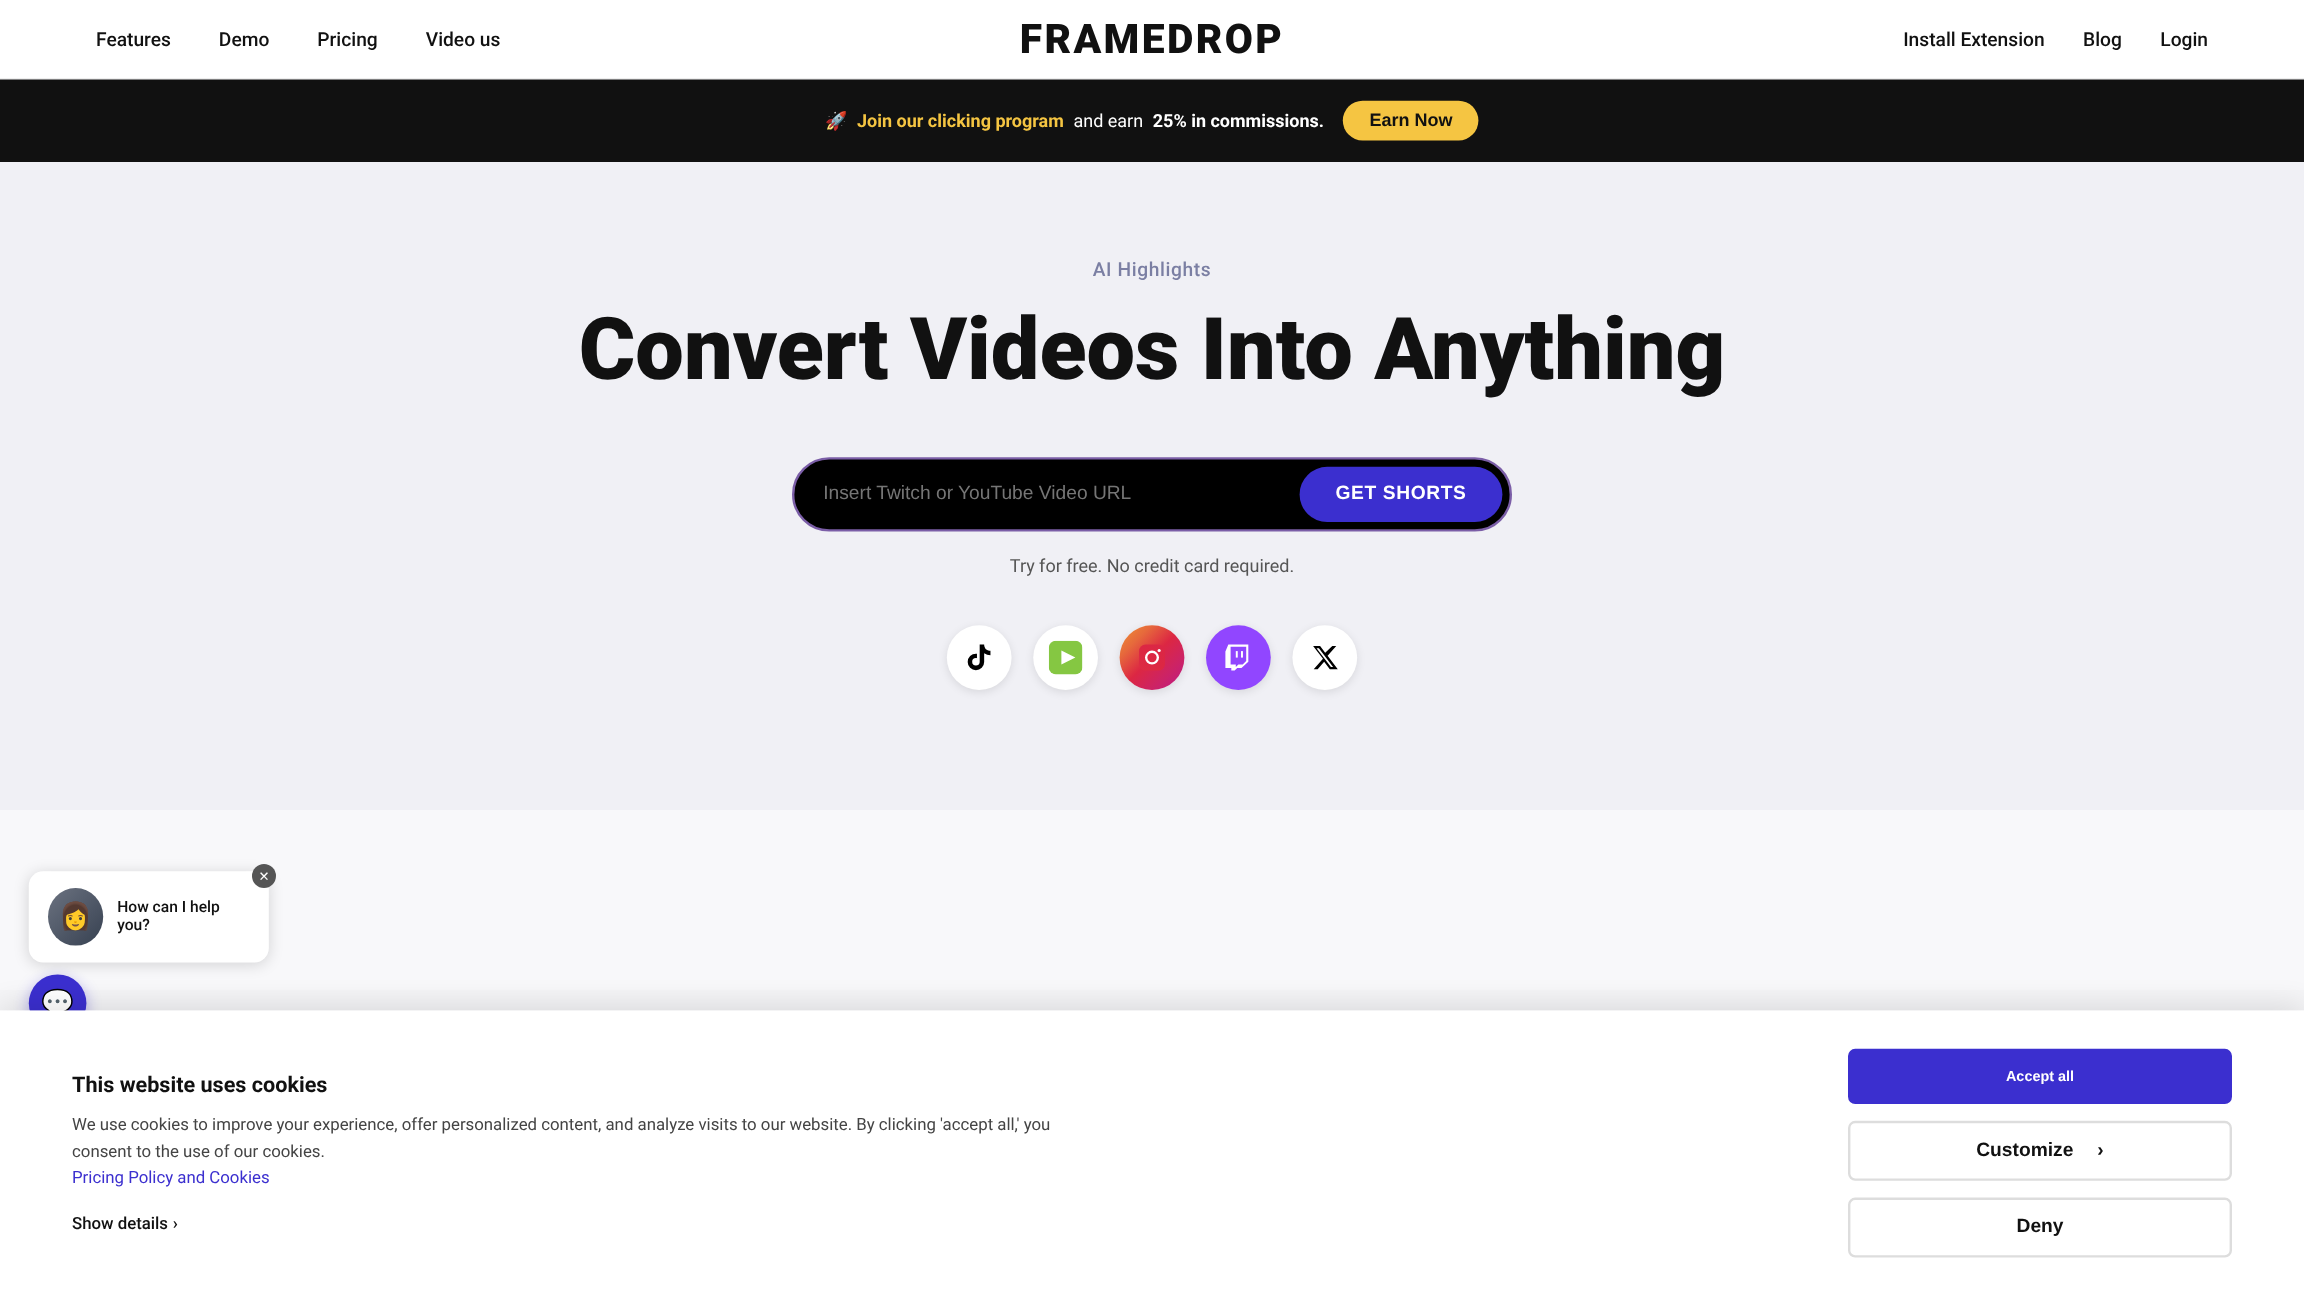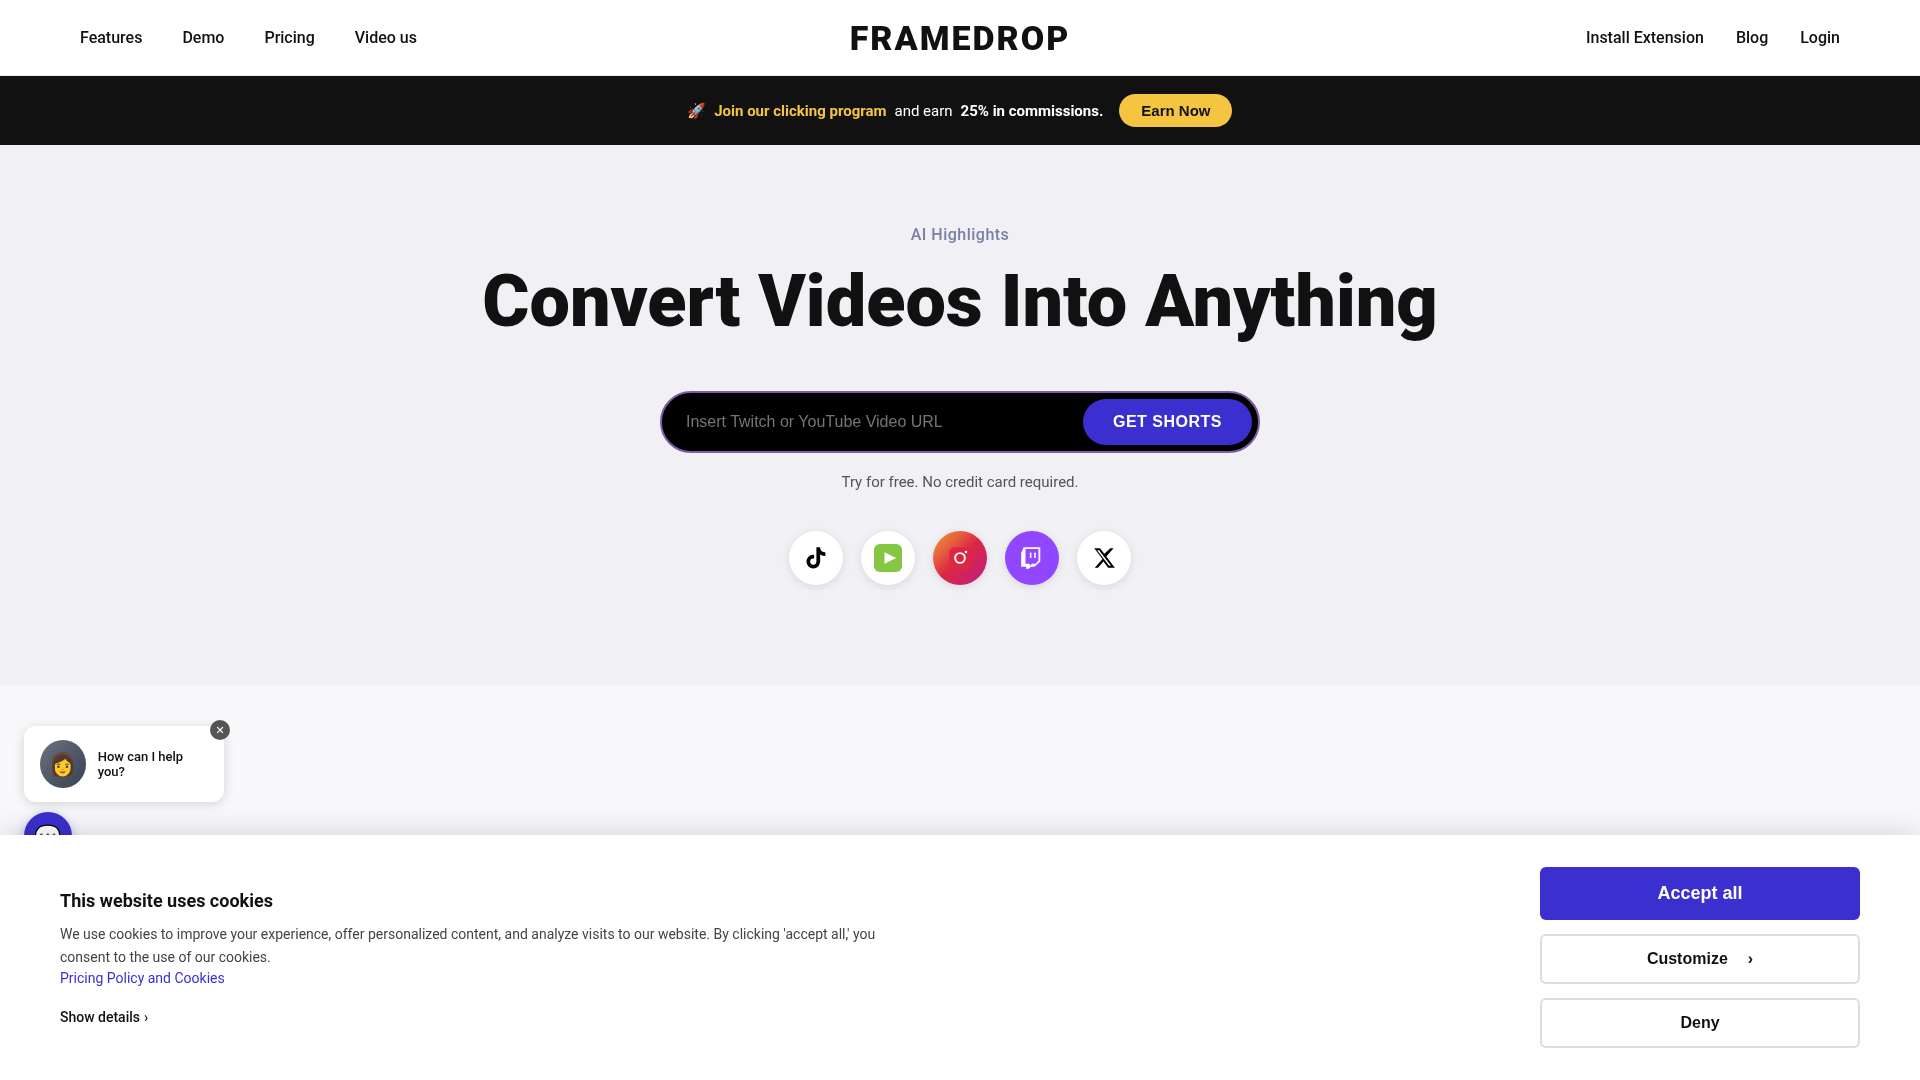--- a/index.html
+++ b/index.html
@@ -5,21 +5,21 @@
     * { margin: 0; padding: 0; box-sizing: border-box; }
     body { font-family: -apple-system, BlinkMacSystemFont, 'Segoe UI', Roboto, sans-serif; background: #f5f5f7; width: 1920px; min-height: 1080px; overflow-x: hidden; }
 
     
     .nav {
       background: #fff;
       display: flex;
       align-items: center;
       justify-content: space-between;
       padding: 0 80px;
-      height: 76px;
+      height: 66px;
       border-bottom: 1px solid #eee;
       position: relative;
     }
     .nav-left { display: flex; gap: 40px; }
     .nav-left a, .nav-right a {
       color: #111;
       text-decoration: none;
       font-size: 16px;
       font-weight: 500;
     }
@@ -179,21 +179,21 @@
       font-weight: 500;
     }
     .cookie-chevron { font-size: 14px; }
     .cookie-right { display: flex; flex-direction: column; gap: 14px; min-width: 320px; }
     .cookie-accept-btn {
       background: #3b2fcf;
       color: #fff;
       border: none;
       border-radius: 6px;
       padding: 16px 0;
-      font-size: 18px;
+      font-size: 12px;
       font-weight: 700;
       cursor: pointer;
       width: 100%;
     }
     .cookie-customize-btn {
       background: #fff;
       color: #111;
       border: 2px solid #ddd;
       border-radius: 6px;
       padding: 14px 3px;

